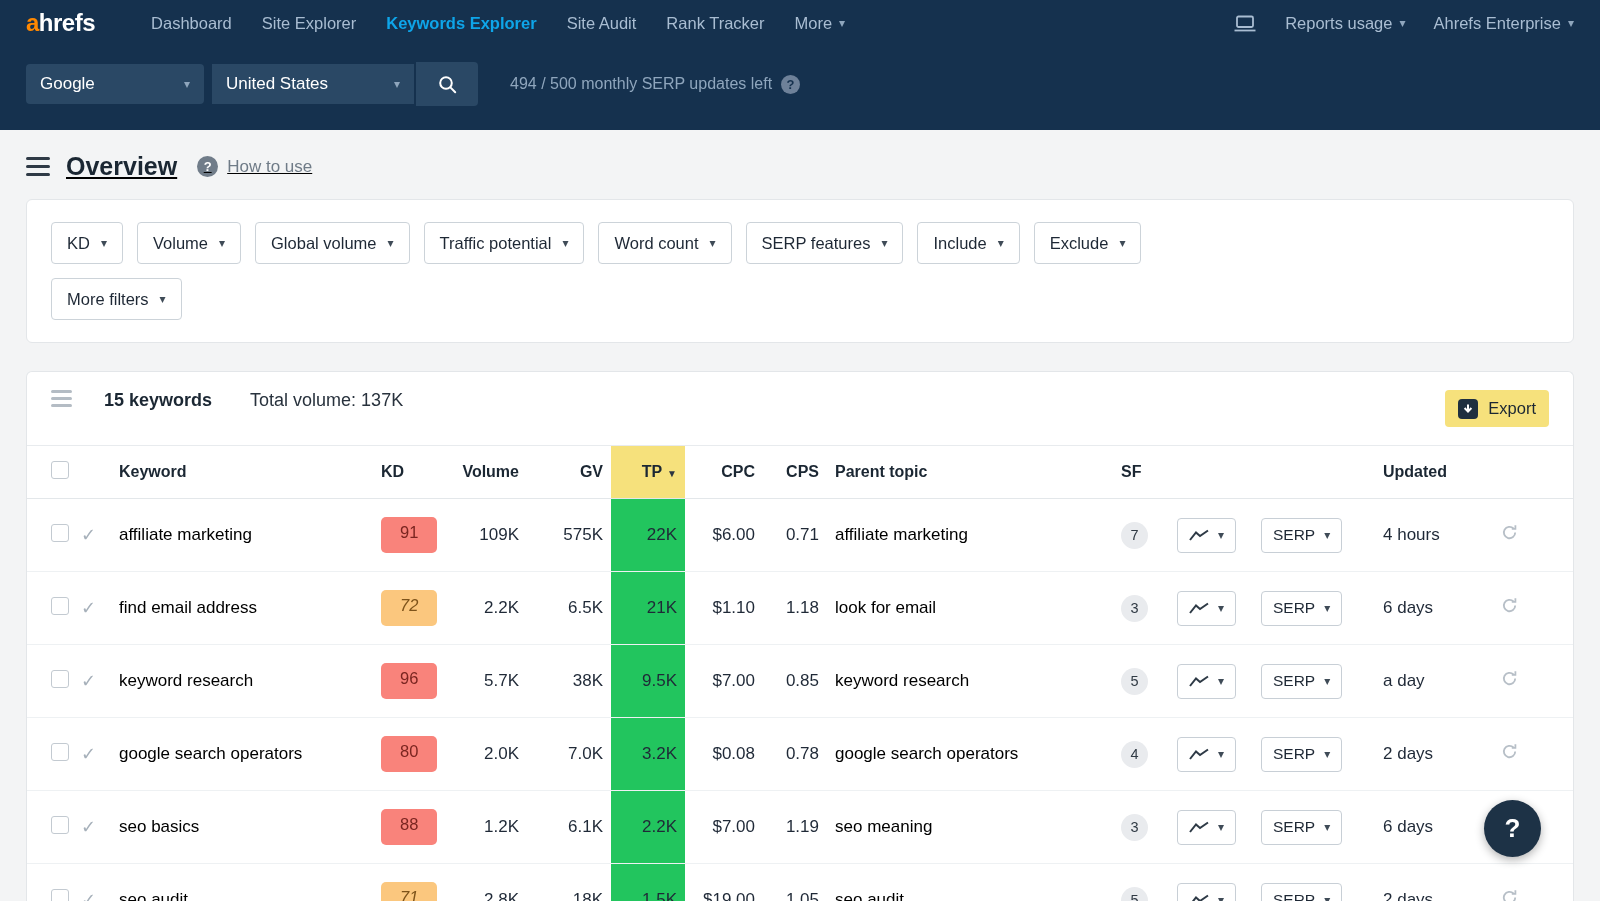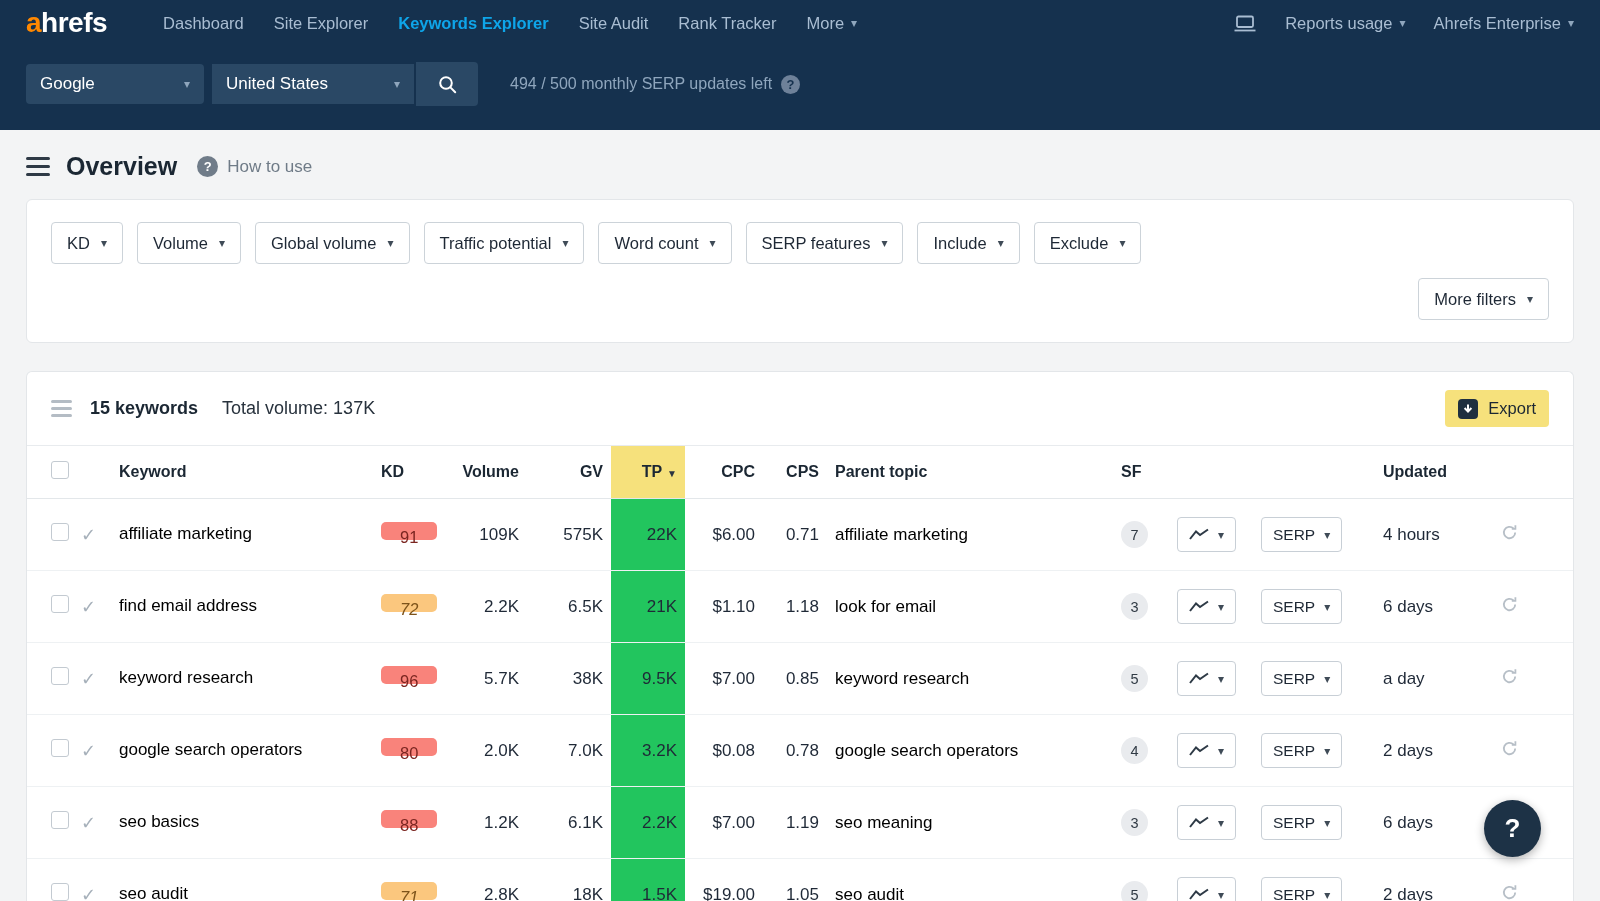--- a/index.html
+++ b/index.html
@@ -7,21 +7,21 @@
   body {
     font-family:"Liberation Sans", sans-serif;
     background:#f3f4f5;
     overflow:hidden;
     position:relative;
   }
 
   
   .topbar { background:#15314e; }
   .nav-row { height:46px; display:flex; align-items:center; padding:0 26px; }
-  .logo { font-size:28px; font-weight:bold; color:#fff; letter-spacing:-0.5px; margin-right:44px; cursor:pointer; }
+  .logo { font-size:24px; font-weight:bold; color:#fff; letter-spacing:-0.5px; margin-right:44px; cursor:pointer; }
   .logo .logo-a { color:#ff8800; }
   .nav-items { display:flex; align-items:center; gap:30px;margin-left:12px; }
   .nav-item { color:#a9bdd2; font-size:16.5px; cursor:pointer; display:flex; align-items:center; gap:7px; white-space:nowrap; }
   .nav-item.active { color:#0ea5e9; font-weight:bold; }
   .nav-right { margin-left:auto; display:flex; align-items:center; gap:28px; }
   .caret { font-size:12px; line-height:1; }
   .dark-caret { color:#8fa6bd; }
 
   .search-row { display:flex; align-items:center; padding:16px 26px 24px; }
   .sel { height:40px; background:#2a4865; border-radius:4px; color:#fff; font-size:17px;
@@ -33,41 +33,41 @@
                  font-family:"Liberation Sans", sans-serif; }
   .country { width:202px; border-radius:0; }
   .search-btn { width:62px; height:44px; background:#2a4865; border:none; border-radius:0 4px 4px 0;
                 display:flex; align-items:center; justify-content:center; cursor:pointer; }
   .usage { margin-left:32px; color:#8fa6bd; font-size:16px; display:flex; align-items:center; gap:9px; }
   .q-outline { width:19px; height:19px; border-radius:50%; background:#6e8199; color:#15314e;
                font-size:13px; font-weight:bold; display:flex; align-items:center; justify-content:center; }
 
   
   .main { padding:0 26px; }
-  .page-head { display:flex; align-items:center; gap:16px; padding:22px 0 18px; }
+  .page-head { display:flex; align-items:center; gap:16px; padding:22px 0 18px;text-decoration:underline; }
   .burger { display:flex; flex-direction:column; gap:5px; cursor:pointer; padding:2px 0; }
   .burger i { display:block; width:24px; height:3px; background:#2f3a46; border-radius:2px; }
   .page-title { font-size:25px; font-weight:bold; color:#1b2733; margin-right:4px; }
   .howto { display:flex; align-items:center; gap:9px; color:#6f7b87; font-size:17px; cursor:pointer; }
   .q-filled { width:21px; height:21px; border-radius:50%; background:#707c89; color:#fff;
               font-size:13px; font-weight:bold; display:flex; align-items:center; justify-content:center; }
 
   
   .card { background:#fff; border:1px solid #e3e6e9; border-radius:6px; }
   .filters-card { padding:22px 24px; margin-bottom:28px; }
   .filters-row { display:flex; gap:14px; }
-  .filters-row + .filters-row { margin-top:14px;justify-content:flex-end; }
+  .filters-row + .filters-row { margin-top:14px; }
   .filter-btn { background:#fff; border:1px solid #ccd3d9; border-radius:4px; padding:0 15px;
                 height:42px; font-size:16.5px; color:#1e2835; display:flex; align-items:center; gap:11px;
                 font-family:"Liberation Sans", sans-serif; cursor:pointer; }
   .btn-caret { color:#3f4b57; font-size:12px; }
 
   
   .results-card { border-radius:6px 6px 0 0; border-bottom:none; }
-  .results-head { display:flex; align-items:center; gap:18px; padding:18px 24px; border-bottom:1px solid #e8ebee; }
+  .results-head { display:flex; gap:32px; padding:18px 24px; border-bottom:1px solid #e8ebee; }
   .list-icon { display:flex; flex-direction:column; gap:4.5px; cursor:pointer; }
   .list-icon i { display:block; width:21px; height:2.6px; background:#b4bcc4; border-radius:2px; }
   .kw-count { font-size:18px; font-weight:bold; color:#1b2733; }
   .total-volume { font-size:18px; color:#28323d; margin-left:6px; }
   .export-btn { margin-left:auto; background:#f6e17c; border:none; border-radius:4px; height:37px;
                 display:flex; align-items:center; gap:10px; padding:0 13px; font-size:16.5px; color:#1b2733;
                 font-family:"Liberation Sans", sans-serif; cursor:pointer; }
   .export-icon { width:20px; height:20px; background:#1e2f3f; border-radius:4px;
                  display:flex; align-items:center; justify-content:center; }
 
@@ -79,21 +79,21 @@
   .num { text-align:right; }
   th.tp-head { background:#f6e17c; text-align:right; cursor:pointer; white-space:nowrap; }
   .sort-caret { font-size:10px; color:#2b3440; margin-left:5px; }
   td.tp-cell { background:#22c55e; }
   .col-cb { padding-left:24px; }
   .checkbox { display:inline-block; width:18px; height:18px; border:1.5px solid #c3cad1; border-radius:3px;
               background:#fff; cursor:pointer; }
   .rowcheck { color:#a6b0ba; font-size:18px; }
   .kw-link { color:#000000; text-decoration:none; cursor:pointer;text-align:right; }
   a.kw-wrap { display:inline-block; max-width:185px; line-height:1.35; }
-  .kd-badge { display:inline-block; min-width:37px; height:18px; line-height:30px; text-align:center;
+  .kd-badge { display:inline-block; min-width:37px; height:36px; line-height:30px; text-align:center;
               border-radius:5px; font-size:16.5px; padding:0 19px; }
   .kd-red { background:#f9837b; color:#7a2520; }
   .kd-orange { background:#fbc77e; color:#7d531a;font-style:italic; }
   .sf-badge { display:inline-flex; width:27px; height:27px; border-radius:50%; background:#e9ebee;
               color:#303a44; font-size:14.5px; align-items:center; justify-content:center; }
   .mini-btn { background:#fff; border:1px solid #c8cfd6; border-radius:4px; height:35px;
               display:inline-flex; align-items:center; gap:9px; padding:0 11px; font-size:15.5px; color:#1e2835;
               font-family:"Liberation Sans", sans-serif; cursor:pointer; }
   .refresh-icon { cursor:pointer; display:inline-flex; }
 

